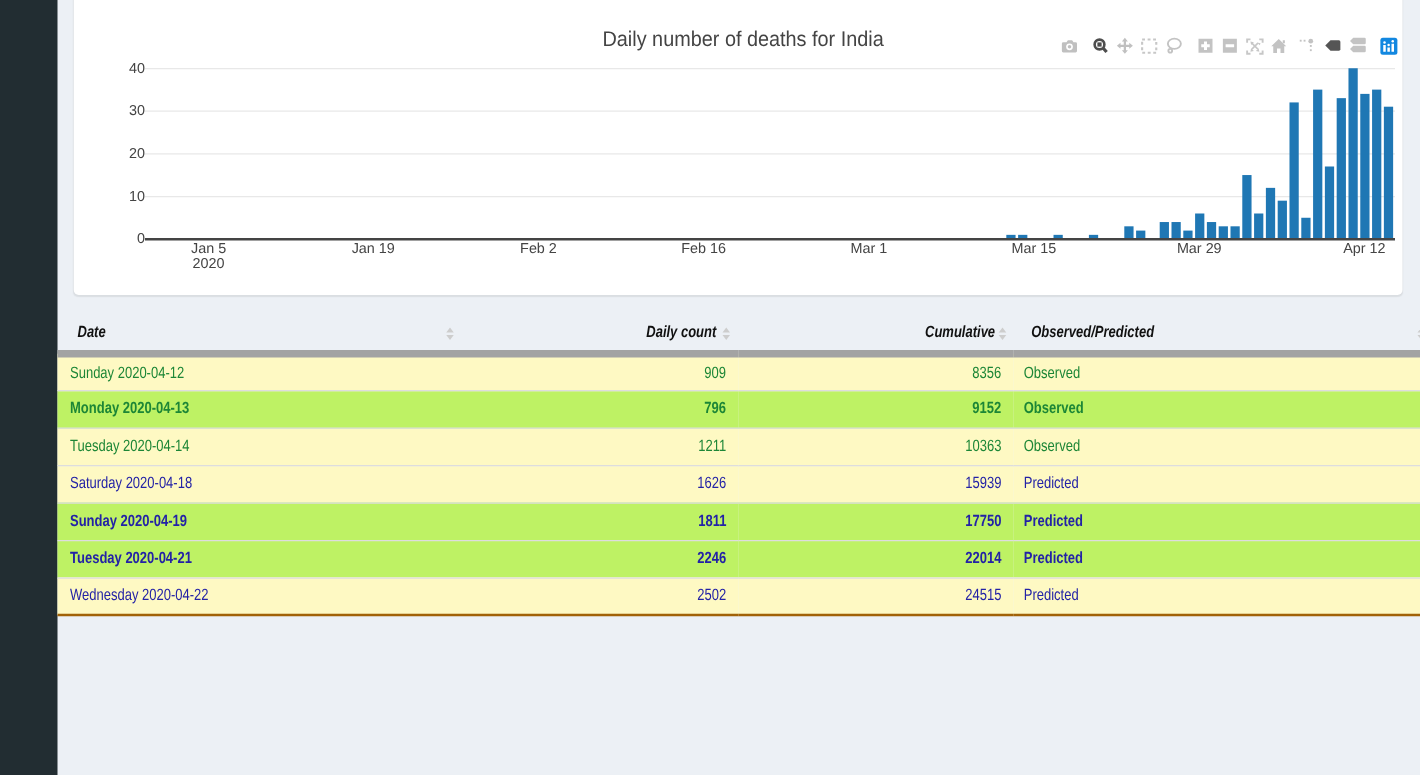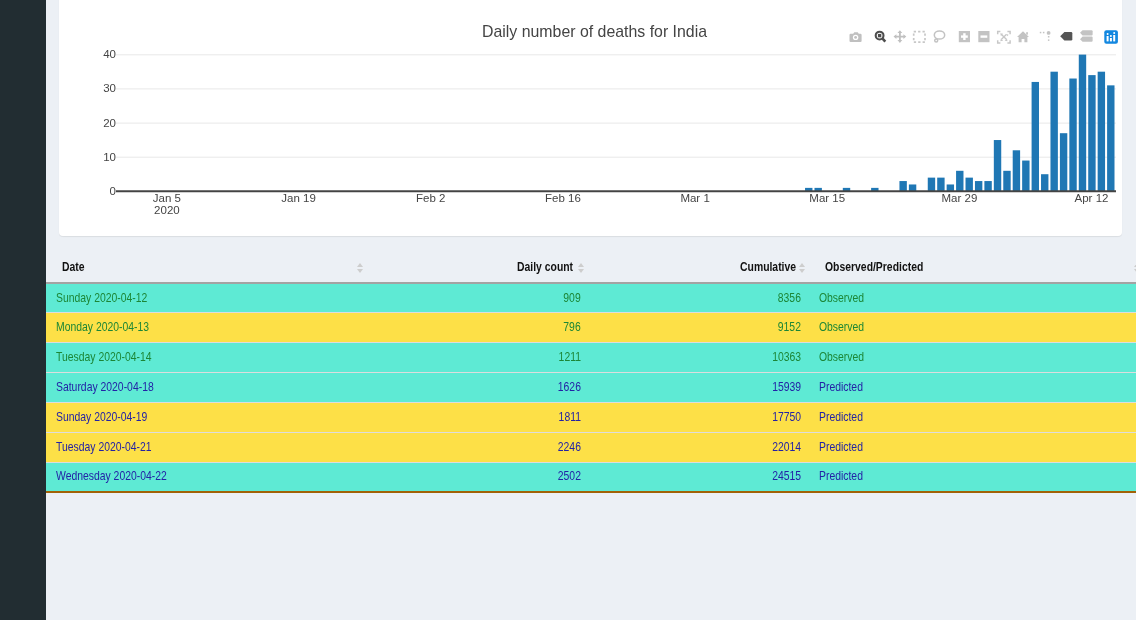--- a/index.html
+++ b/index.html
@@ -6,24 +6,24 @@
   body{
     width:1136px;height:620px;overflow:hidden;position:relative;
     background:#ecf0f5;
     font-family:"Liberation Sans",sans-serif;
   }
   #sidebar{position:absolute;left:0;top:0;width:46px;height:620px;background:#222d32;}
   #panel{position:absolute;left:59px;top:-16px;width:1063px;height:252px;background:#fff;border-radius:4px;box-shadow:0 1px 1px rgba(0,0,0,0.08);}
   #chart{position:absolute;left:0;top:0;}
   
   #tbl{position:absolute;left:46px;top:253px;width:1090px;border-collapse:collapse;table-layout:fixed;font-size:13px;}
-  #tbl th{font-weight:bold;color:#111;height:30px;box-sizing:border-box;border-bottom:2px solid #a3a3a3;position:relative;}
+  #tbl th{font-weight:bold;color:#111;height:30px;box-sizing:border-box;border-bottom:6px solid #a3a3a3;position:relative;font-style:italic;}
   #tbl td{height:29.85px;box-sizing:border-box;border-bottom:1px solid #ddd;}
-  #tbl tr.odd td{background:#5eead4;text-decoration:underline;}
-  #tbl tr.even td{background:#fde047;}
+  #tbl tr.odd td{background:#fef9c3;text-decoration:underline;}
+  #tbl tr.even td{background:#bef264;font-weight:bold;}
   #tbl tr:last-child td{border-bottom:2px solid #a16207;}
   .c1{width:322px;text-align:left;}
   .c2{width:223px;text-align:right;}
   .c3{width:220px;text-align:right;}
   .c4{width:325px;text-align:left;margin-top:30px;}
   th.c1{padding-left:16px;}
   td.c1{padding-left:10px;}
   th.c2{padding-right:18px;}
   td.c2{padding-right:10px;}
   th.c3{padding-right:15px;}

